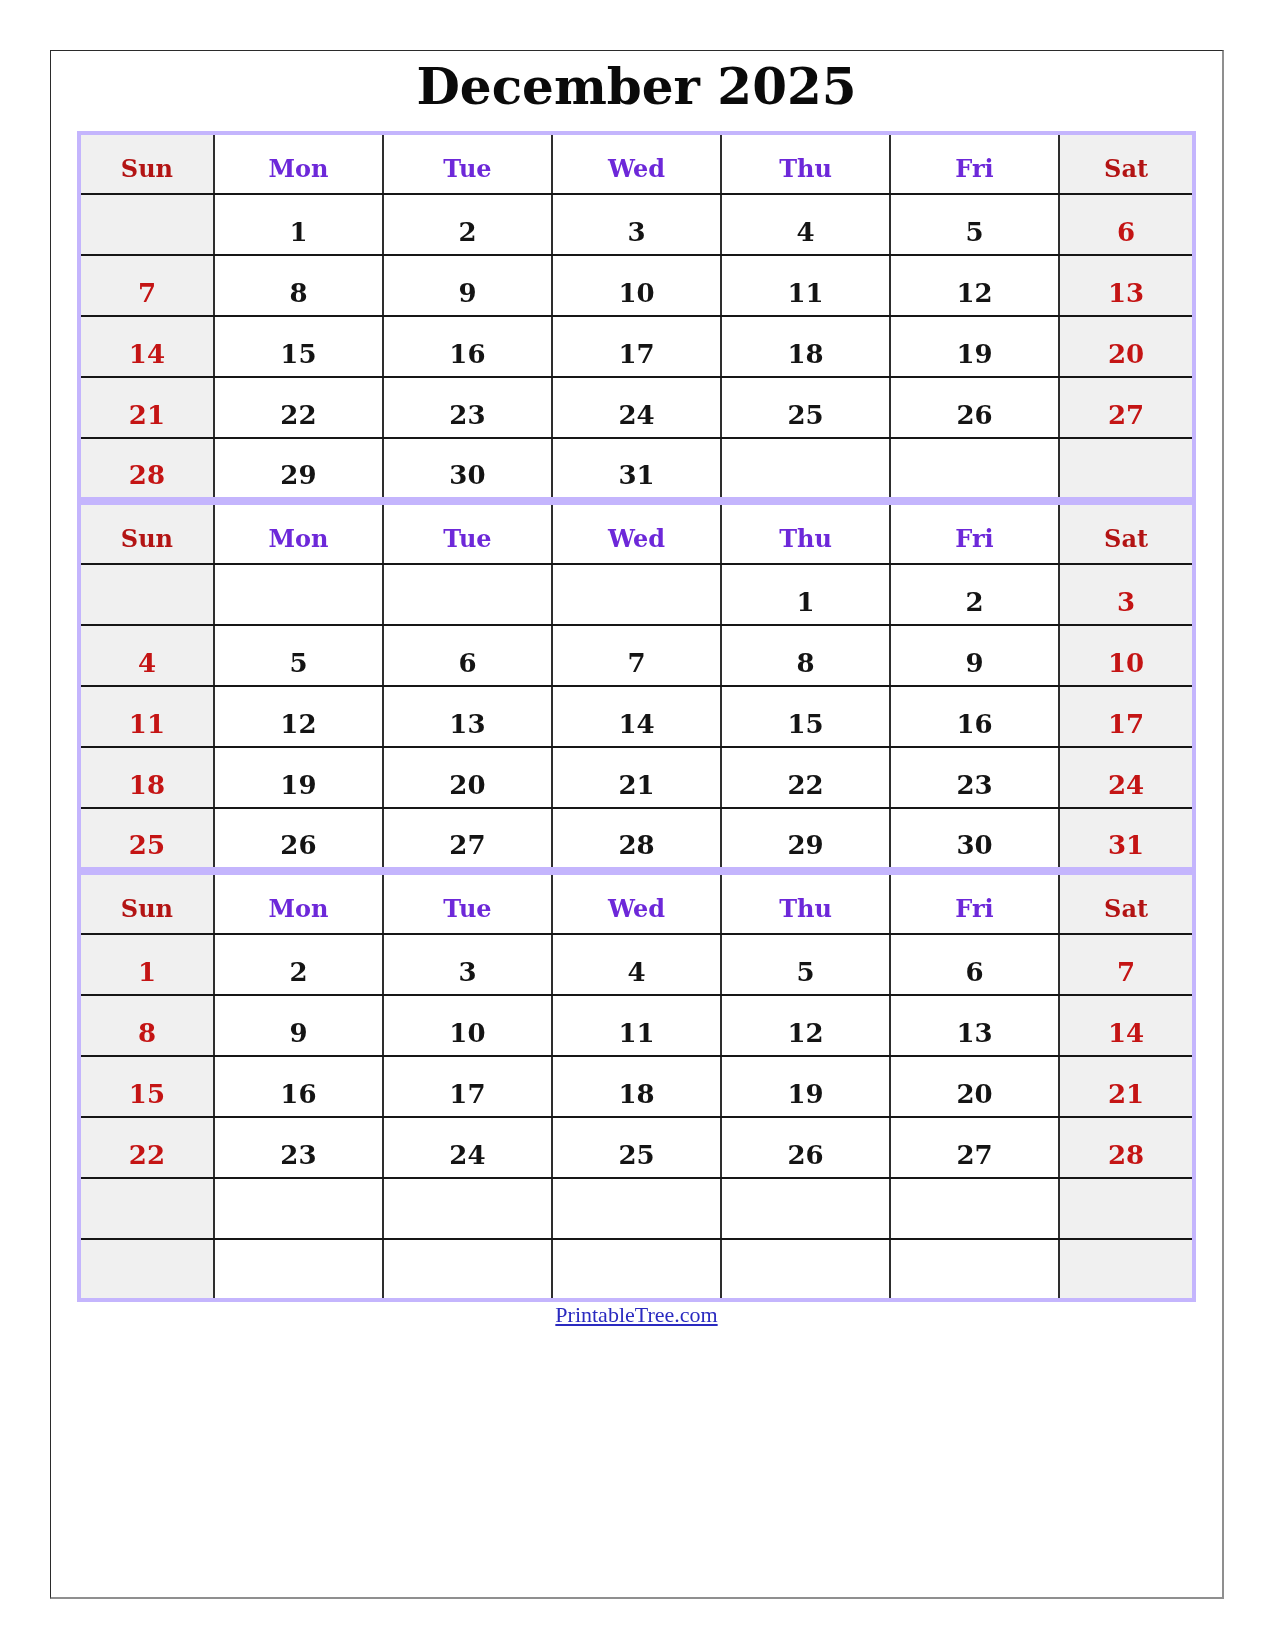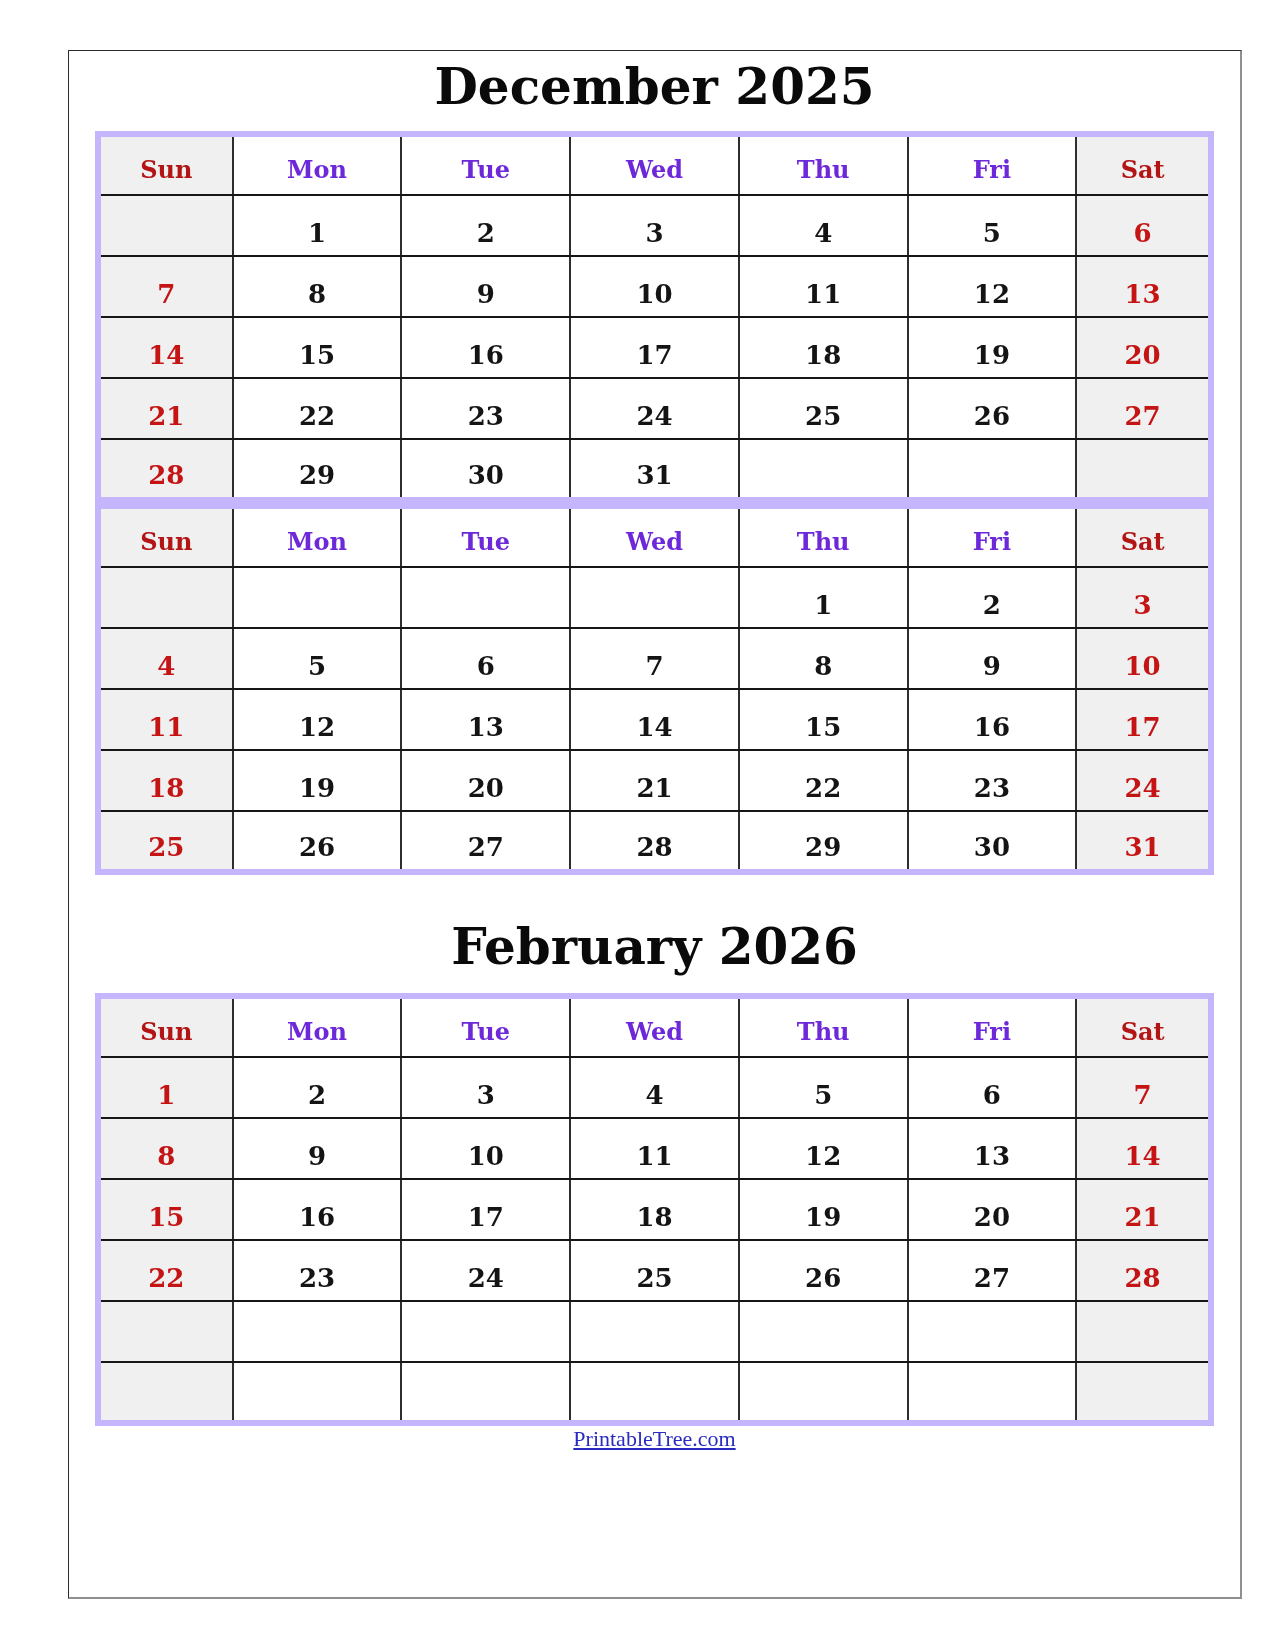--- a/index.html
+++ b/index.html
@@ -1,35 +1,35 @@
 <!DOCTYPE html>
 <html><head>
 <meta charset="utf-8">
 <style>
   html,body{margin:0;padding:0;}
   body{
     width:1275px;height:1650px;position:relative;background:#ffffff;
     font-family:"DejaVu Serif", serif;
   }
   .frame{
-    position:absolute;left:68px;top:50px;width:1174px;height:1549px;
+    position:absolute;left:50px;top:50px;width:1174px;height:1549px;
     box-sizing:border-box;background:#ffffff;
     border-top:1px solid #2b2b2b;border-left:1px solid #2b2b2b;
     border-right:2px solid #8f8f8f;border-bottom:2px solid #8f8f8f;
   }
   .month-title{
     text-align:center;font-family:"DejaVu Serif", serif;font-weight:900;
     font-size:50px;line-height:56px;color:#0a0a0a;letter-spacing:0px;
     margin:8px 0 16px 0;
   }
   .month-1 .month-title{margin:36px 0 16px 0;}
   .month-2 .month-title{margin:44px 0 18px 0;}
   table.calendar{
     width:1119px;margin:0 auto;border-collapse:collapse;table-layout:fixed;
-    border:6px solid #c4b5fd;
+    border:4px solid #c4b5fd;
   }
   .calendar th,.calendar td{
     box-sizing:border-box;vertical-align:bottom;text-align:center;
     border-top:2px solid #161616;border-bottom:2px solid #161616;
     border-left:2px solid #2e2e2e;border-right:2px solid #2e2e2e;
     overflow:hidden;
   }
   .calendar th{
     height:61px;padding-bottom:10px;
     font-size:24px;font-weight:bold;color:#6d28d9;
@@ -191,21 +191,20 @@
               <td>27</td>
               <td>28</td>
               <td>29</td>
               <td>30</td>
               <td class="we">31</td>
             </tr>
           </tbody>
         </table>
       </section>
       <section class="month month-2">
-        <h2 class="month-title">February 2026</h2>
         <table class="calendar">
           <colgroup>
             <col class="c-we">
             <col class="c-wd">
             <col class="c-wd">
             <col class="c-wd">
             <col class="c-wd">
             <col class="c-wd">
             <col class="c-we">
           </colgroup>

